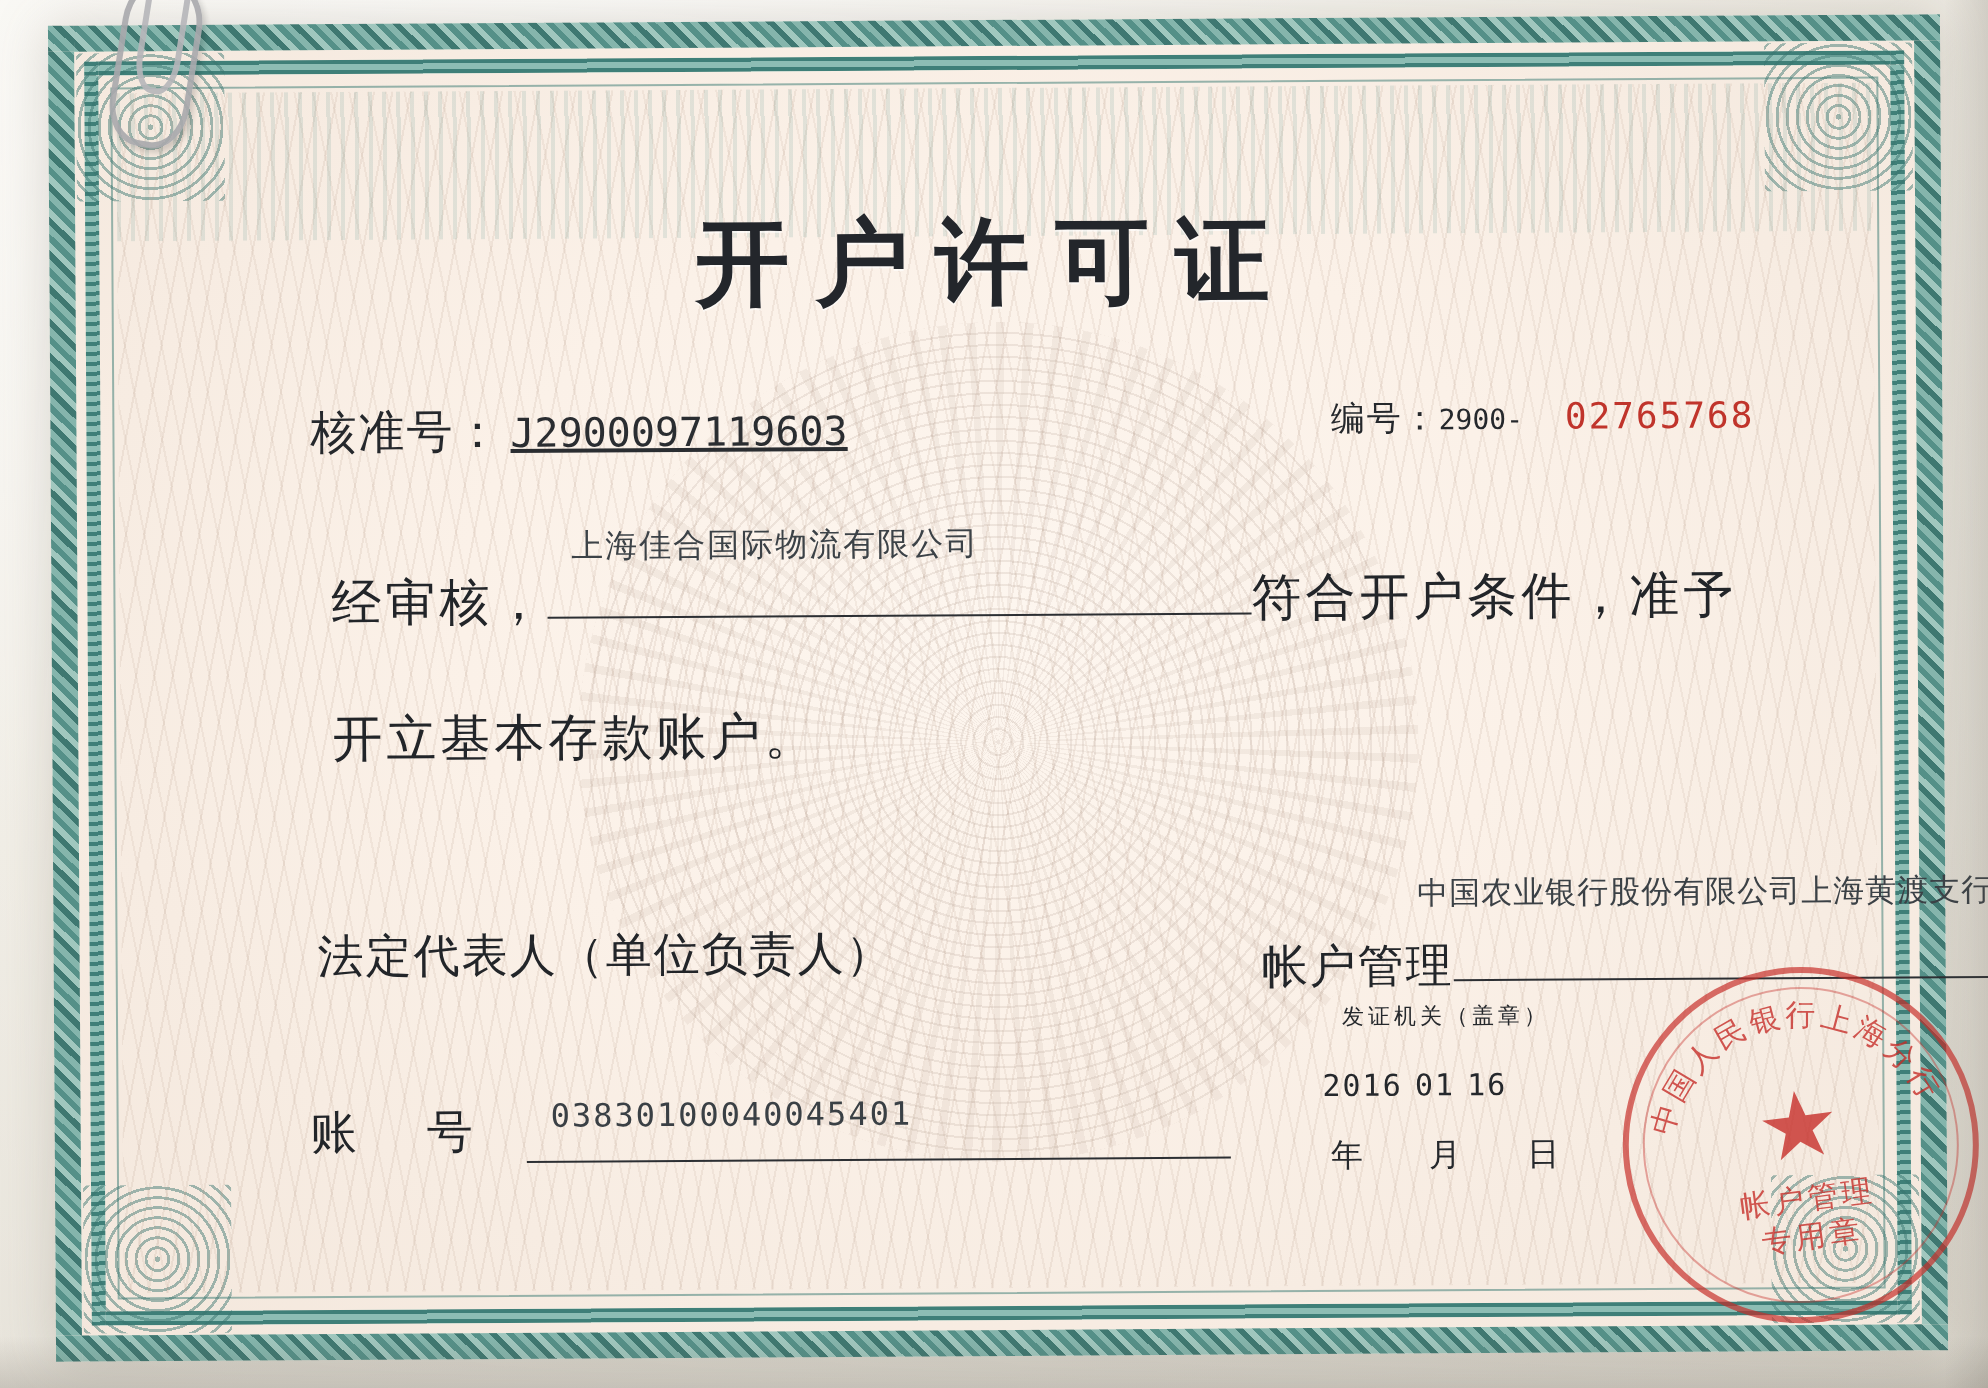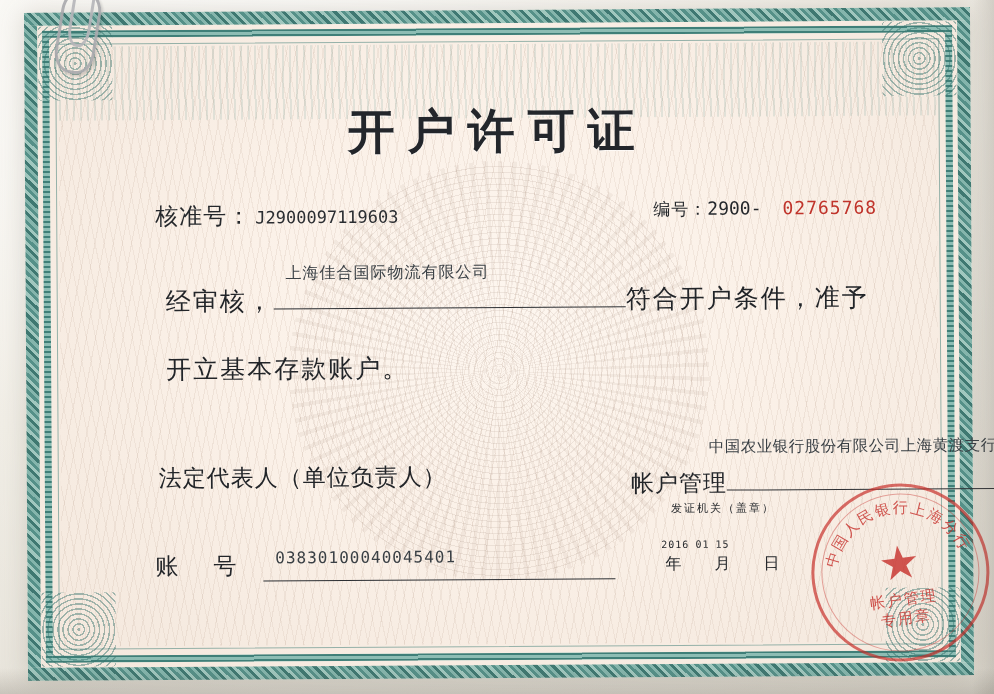--- a/index.html
+++ b/index.html
@@ -157,34 +157,35 @@
   .approval {
     position: absolute;
     left: 86px;
     top: 0;
     white-space: nowrap;
     font-family: "DejaVu Sans", "Liberation Sans", sans-serif;
   }
   .approval .lbl { font-size: 23px; color: #25282c; letter-spacing: 1px; }
   .approval .val {
     font-family: "DejaVu Sans Mono", "Liberation Mono", monospace;
-    font-size: 17px;
+    font-size: 20px;
     color: #2a2d31;
     margin-left: 4px;
+    text-decoration: underline;
   }
   .serial {
     position: absolute;
     right: 50px;
     top: 0;
     white-space: nowrap;
   }
   .serial .lbl { font-size: 17px; letter-spacing: 1px; color: #25282c; }
   .serial .prefix {
     font-family: "DejaVu Sans Mono", "Liberation Mono", monospace;
-    font-size: 18px;
+    font-size: 14px;
     color: #25282c;
     text-align: right;
   }
   .serial .red {
     font-family: "DejaVu Sans Mono", "Liberation Mono", monospace;
     font-size: 18px;
     color: #c0342b;
     letter-spacing: 1px;
     margin-left: 21px;
   }
@@ -291,24 +292,24 @@
     position: absolute;
     left: 590px;
     top: 484px;
     font-size: 16px;
     letter-spacing: 1px;
     color: #25282c;
     white-space: nowrap;
   }
   .issuer-date .num {
     font-family: "DejaVu Sans Mono", "Liberation Mono", monospace;
-    font-size: 10px;
+    font-size: 15px;
   }
   .date-line1 { position: relative; }
-  .date-line2 { margin-top: 2px; letter-spacing: 14px; padding-left: 4px; }
+  .date-line2 { margin-top: 16px; letter-spacing: 14px; padding-left: 4px; }
 
   
   .seal {
     position: absolute;
     left: 740px;
     top: 436px;
     width: 172px;
     height: 172px;
     border-radius: 50%;
     border: 3.5px solid rgba(198,45,40,0.78);
@@ -454,21 +455,21 @@
         <span class="acc-fill"></span>
         <span class="acc-val">03830100040045401</span>
       </div>
 
       <div class="issuer">发证机关（盖章）</div>
 
       <div class="issuer-date">
         <div class="date-line1">
           <span class="num">2016</span>
           <span class="num">01</span>
-          <span class="num">15</span>
+          <span class="num">16</span>
         </div>
         <div class="date-line2">年 月 日</div>
       </div>
 
       <div class="seal">
         <svg class="arc" viewBox="0 0 172 172">
           <defs>
             <path id="sealArc" d="M 20,92 A 66,66 0 0 1 152,92"></path>
           </defs>
           <text>

